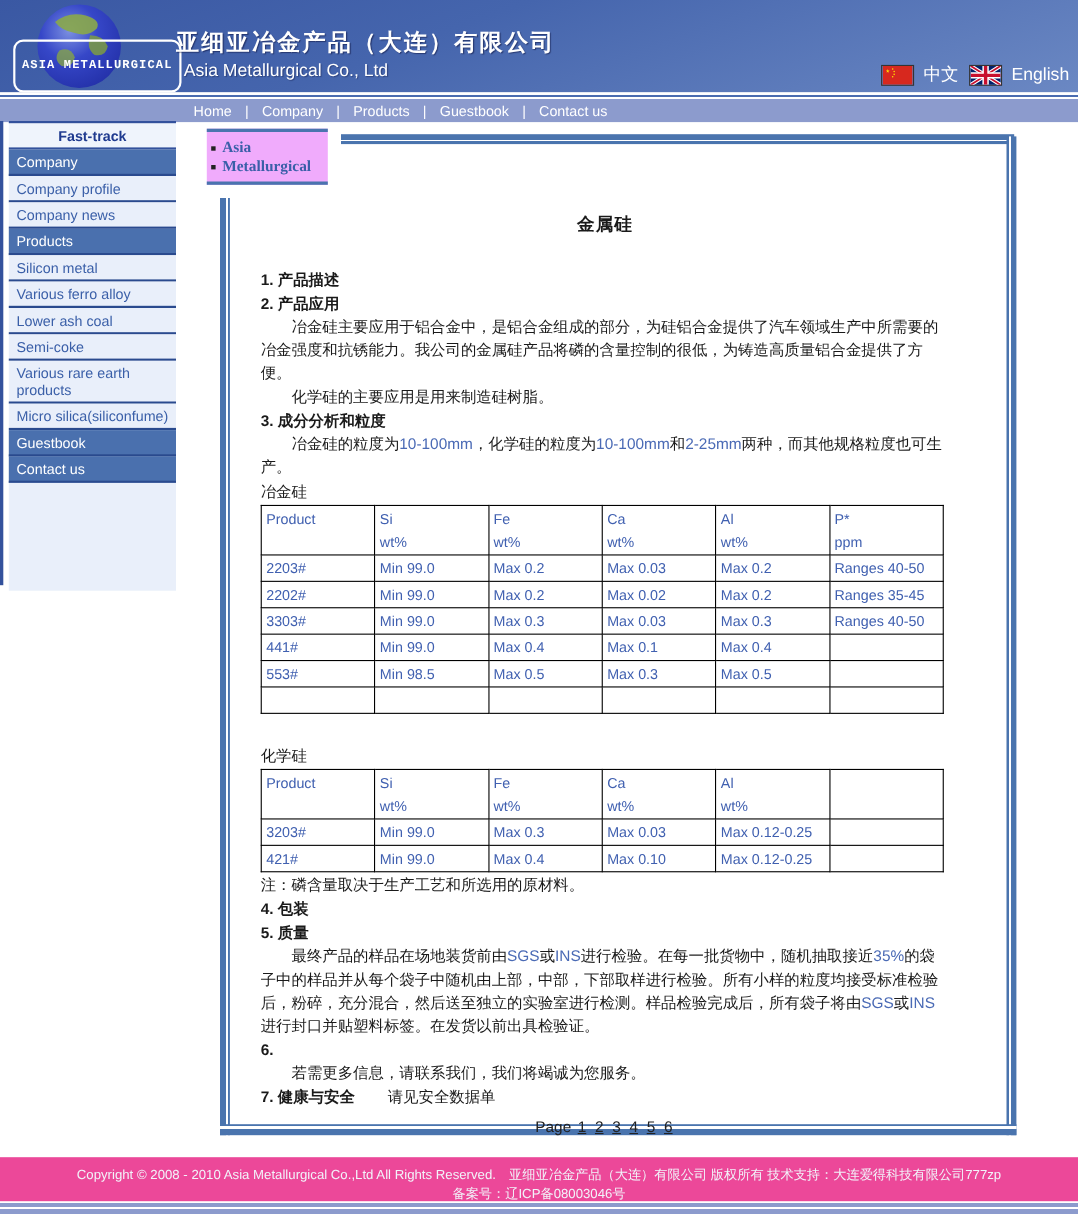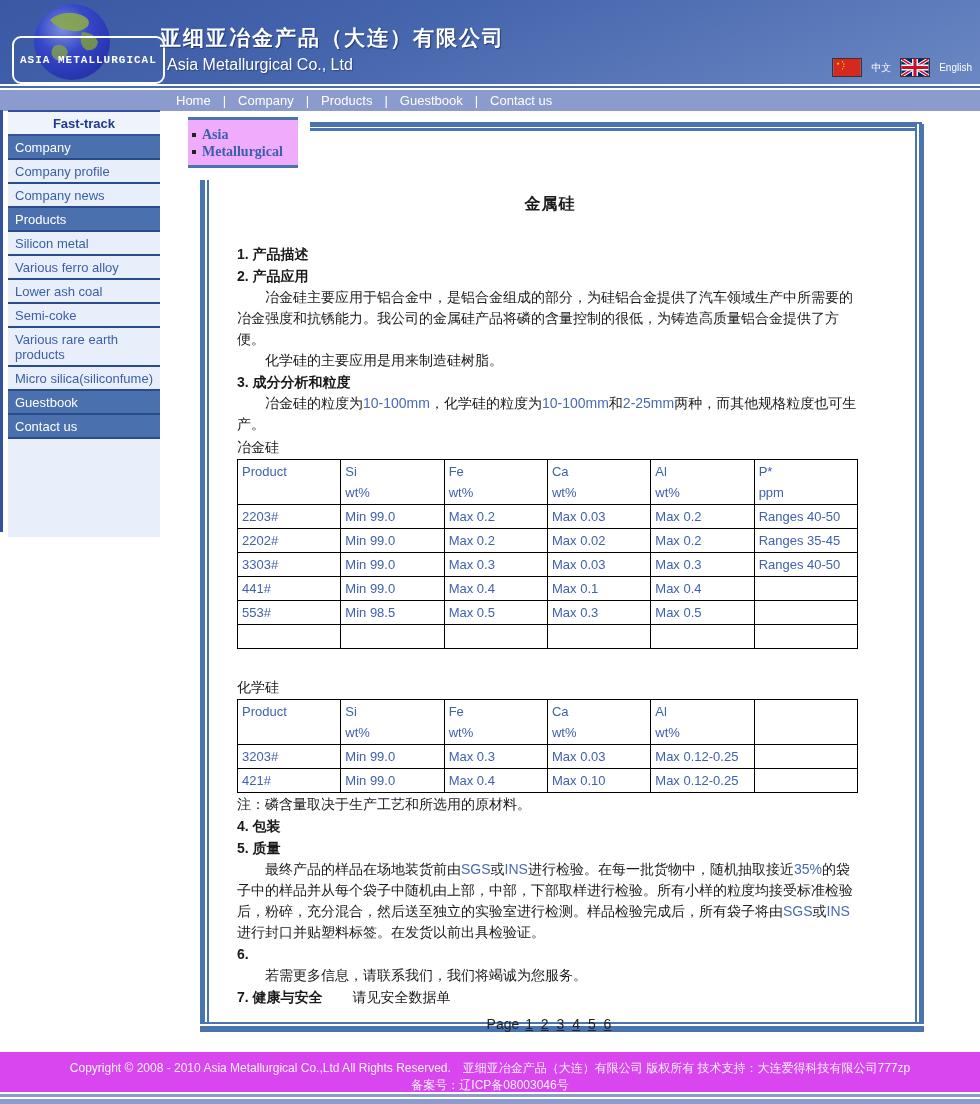--- a/index.html
+++ b/index.html
@@ -19,21 +19,21 @@
     position:absolute; left:-10px; top:34px; padding:16px 6px;
     border:2px solid #fff; border-radius:9px; color:#fff;
     font-family:"Liberation Mono","DejaVu Sans Mono",monospace;
     font-size:11px; font-weight:bold; letter-spacing:1px; white-space:nowrap;
     background:transparent;
   }
   .title-zh { position:absolute; left:160px; top:24px; color:#fff; font-size:21px; font-weight:bold; text-shadow:1px 1px 1px rgba(0,0,40,.45); letter-spacing:2px;}
   .title-en { position:absolute; left:167px; top:56px; color:#fff; font-size:16px; text-shadow:1px 1px 1px rgba(0,0,40,.35);}
   .lang-bar { position:absolute; right:8px; top:58px; display:flex; align-items:center; gap:9px; }
   .flag { width:30px; height:19px; display:block; border:1px solid #333; }
-  .lang-label { color:#fff; font-size:10px; }
+  .lang-label { color:#fff; font-size:16px; }
   .header-rule {
     position:absolute; left:0; top:84px; width:980px; height:6px;
     background:linear-gradient(180deg,#fff 0 2px,#4a6cb0 2px 4px,#fff 4px 6px);
   }
   
   .nav {
     position:absolute; left:0; top:90px; width:980px; height:21px;
     background:#8c9bcd; color:#fff; font-size:13px;
     display:flex; align-items:center; padding-left:176px;
   }
@@ -91,21 +91,21 @@
   .thl { line-height:21px; min-height:21px; }
   td { line-height:21px; height:23px; }
   td:empty::before { content:"\00a0"; }
   .note { font-size:14px; line-height:21px; margin-top:1px; }
   .spacer-26 { height:26px; }
   .pager { text-align:center; font-size:14px; margin-top:8px; color:#222; }
   .pager a { color:#222; margin:0 2px; }
   
   .footer {
     position:absolute; left:0; top:1052px; width:980px; height:42px;
-    background:#d946ef; color:#f2f3fa; font-size:12px; text-align:center; padding-top:8px; line-height:17px;
+    background:#ec4899; color:#f2f3fa; font-size:12px; text-align:center; padding-top:8px; line-height:17px;
   }
   .bottom-stripes { position:absolute; left:0; top:1092px; width:980px; height:12px;
     background:linear-gradient(180deg,#fff 0 2px,#8c9bcd 2px 5px,#fff 5px 7px,#8c9bcd 7px 12px); }
 </style>
 </head>
 <body>
 
 <div class="header">
   <div class="logo-wrap">
     <svg class="logo-globe" width="80" height="80" viewBox="0 0 80 80">

